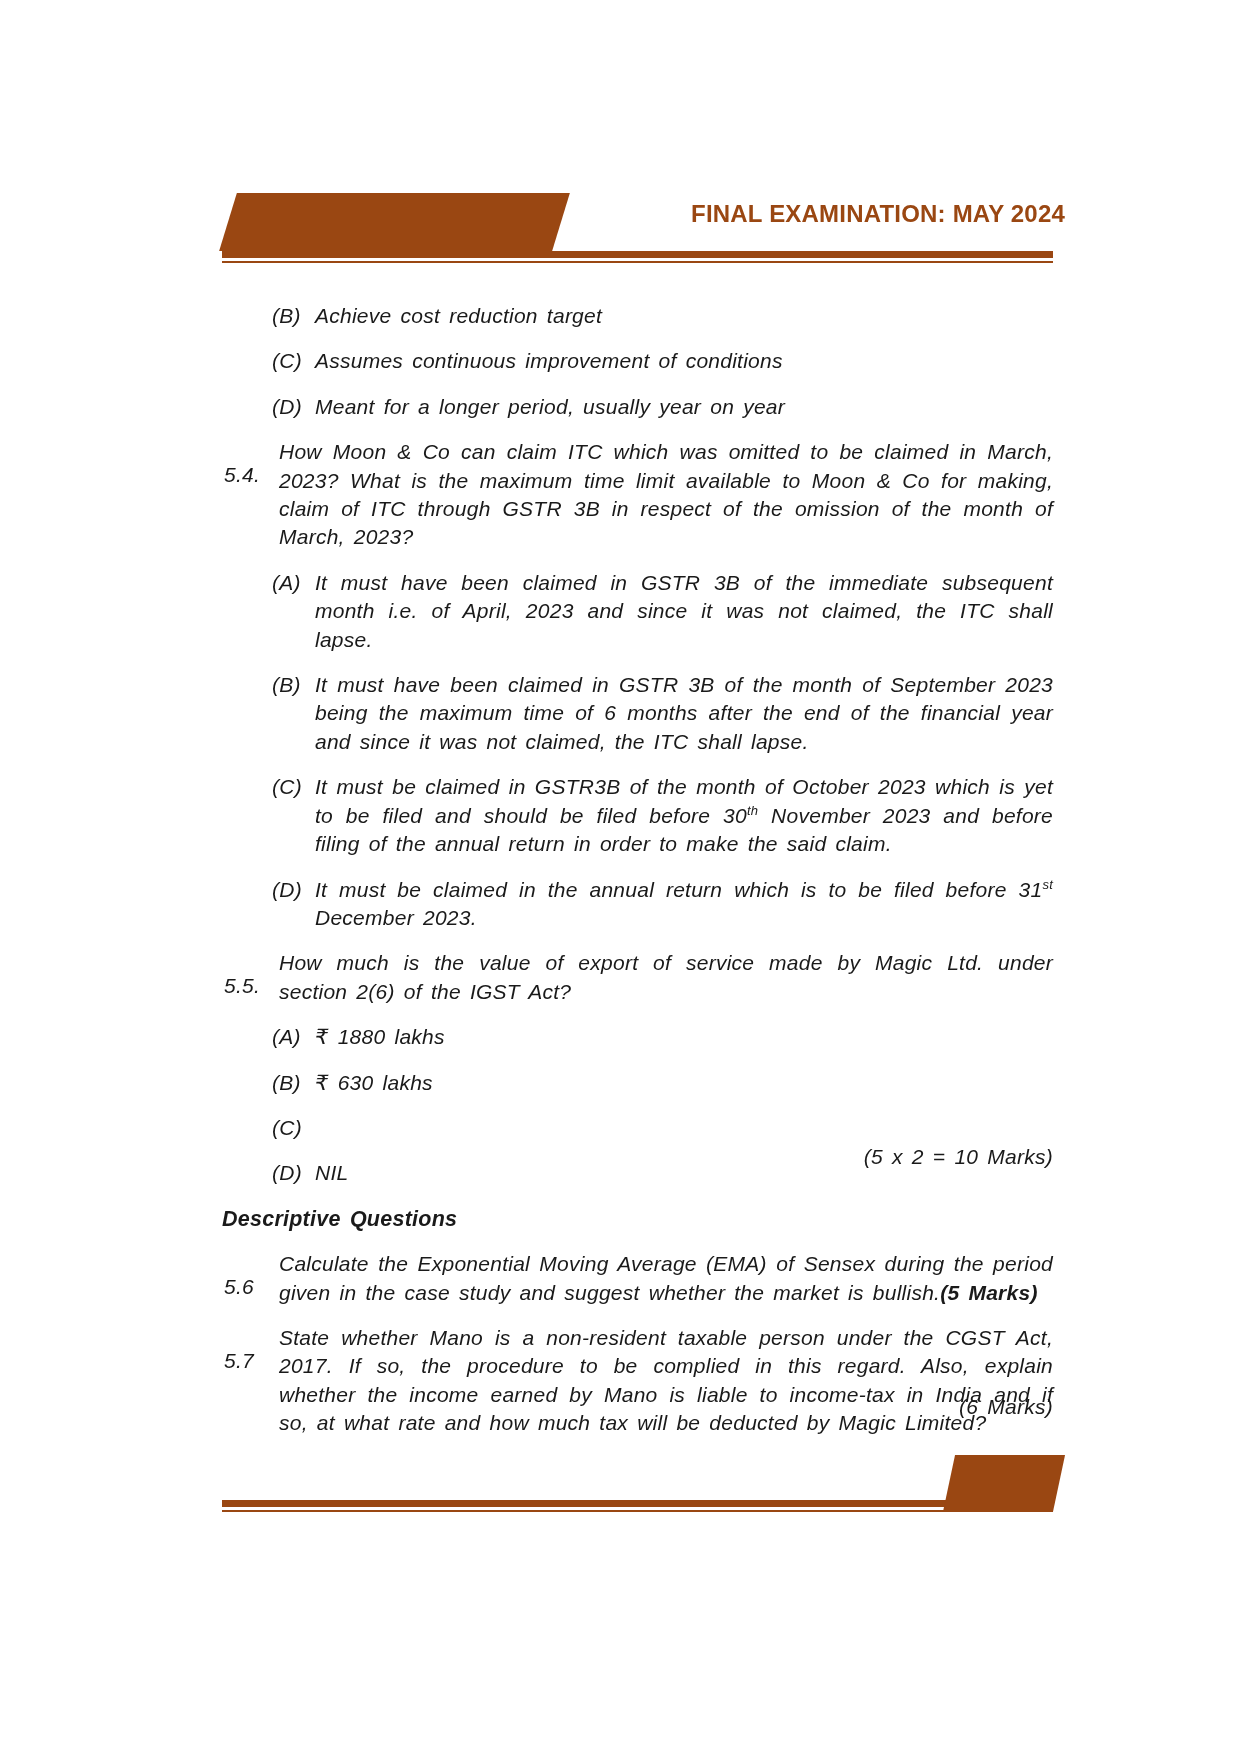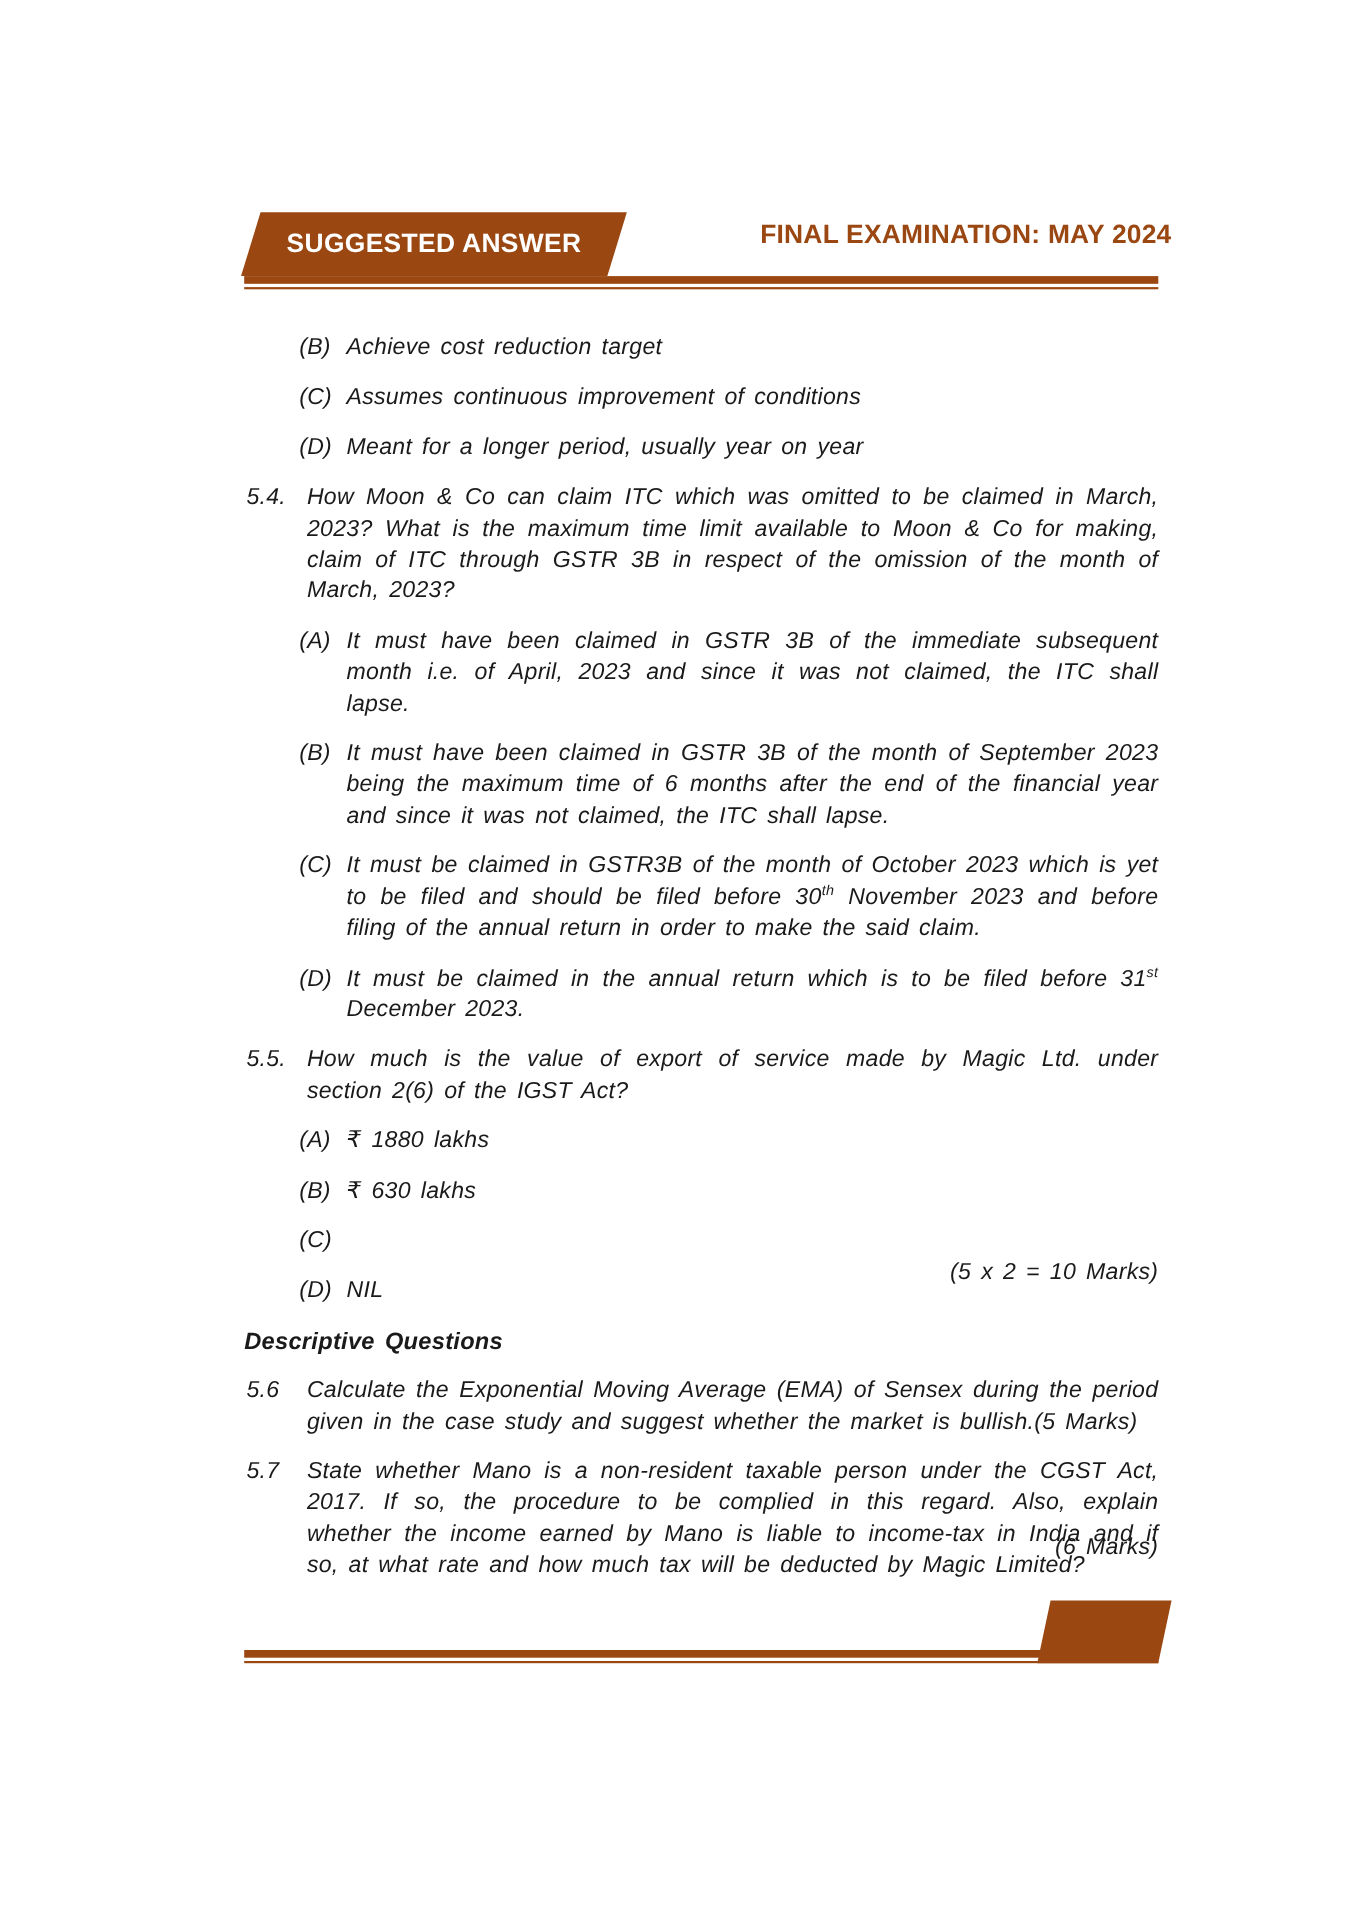--- a/index.html
+++ b/index.html
@@ -31,34 +31,33 @@
     color:#ffffff;font-weight:bold;font-size:23px;}
 
   
   .content{position:absolute;left:222px;top:302px;width:831px;
     color:#1a1a1a;font-style:italic;font-size:21px;line-height:28.4px;
     text-align:justify;letter-spacing:0.25px;word-spacing:3px;}
   .para{margin:0 0 17px 0;}
   .row{display:flex;position:relative;}
   .opt{padding-left:50px;}
   .opt .label{flex:0 0 43px;}
-  .q .label{flex:0 0 55px;padding-left:2px;}
+  .q .label{flex:0 0 55px;padding-left:2px;margin-top:23px;}
   .body-cell{flex:1;}
-  .marks-inline{font-weight:normal;}
+  .marks-inline{font-weight:bold;}
   .marks-abs{position:absolute;right:0;bottom:16px;font-weight:normal;}
   .heading{font-weight:bold;font-size:21.5px;margin:0 0 17px 0;text-align:left;}
   sup{font-size:0.62em;line-height:0;}
 </style>
 </head>
 <body>
 
 <div class="page">
 
   <div class="hdr-tab-shape"></div>
-  <div class="hdr-tab-label">SUGGESTED ANSWER</div>
   <div class="exam-title">FINAL EXAMINATION: MAY 2024</div>
   <div class="rule hdr-rule-thick"></div>
   <div class="rule hdr-rule-thin"></div>
 
   <div class="content">
 
     <div class="para row opt">
       <span class="label">(B)</span>
       <span class="body-cell">Achieve cost reduction target</span>
     </div>

